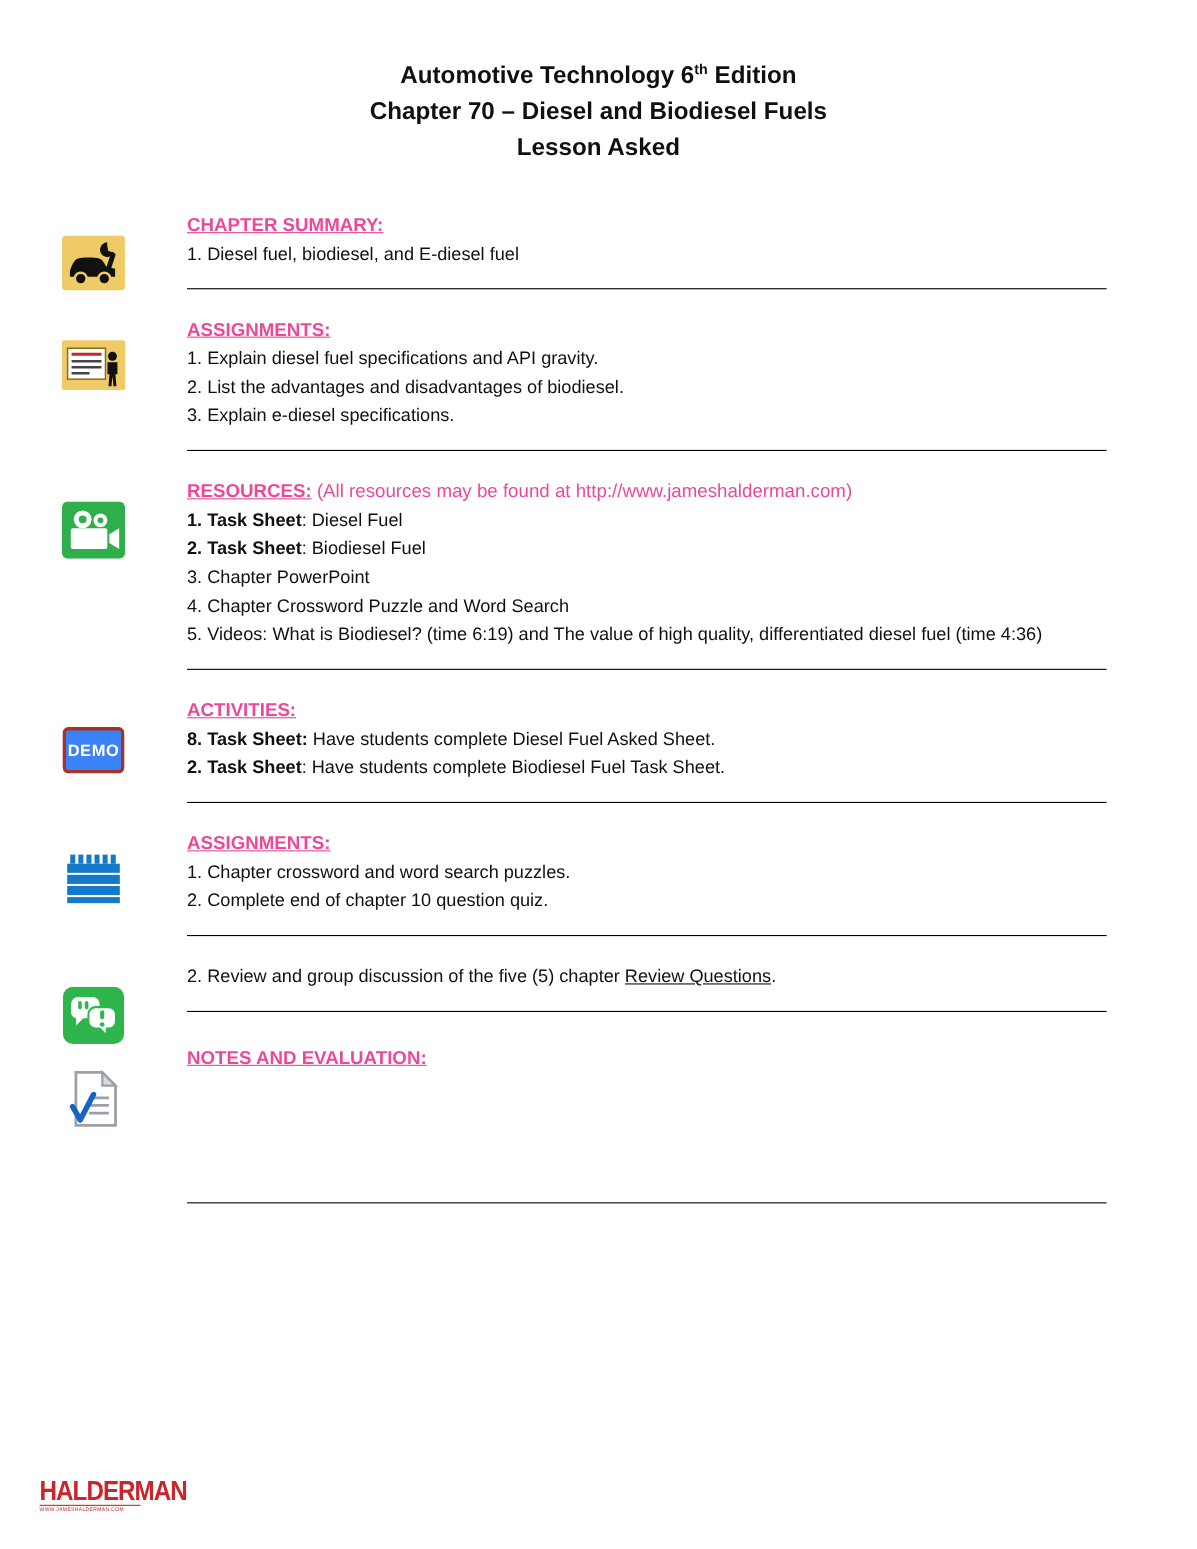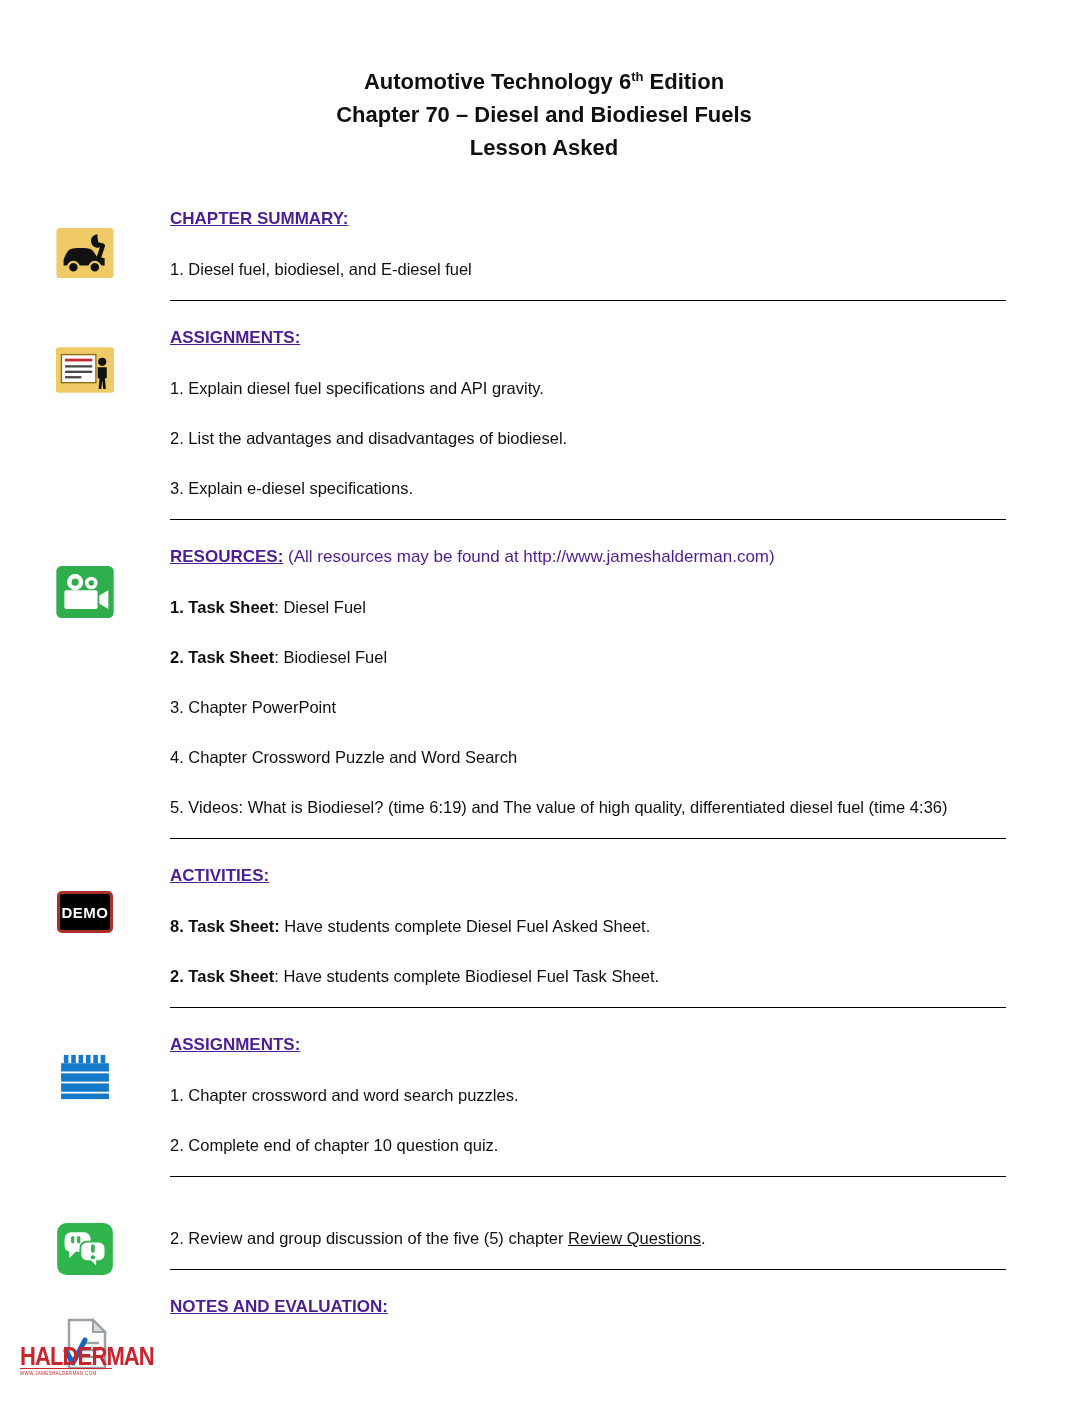--- a/index.html
+++ b/index.html
@@ -2,53 +2,53 @@
 <html><head>
 <meta charset="utf-8">
 <style>
   * { margin:0; padding:0; box-sizing:border-box; }
   html,body { background:#ffffff; }
   body {
     width:1088px; height:1408px; position:relative;
     font-family:"Liberation Sans", sans-serif; color:#101010;
     overflow:hidden;
   }
-  .page { width:1088px; height:986px; position:relative; padding-top:60px; }
+  .page { width:1088px; height:986px; position:relative; padding-top:46px; }
 
   
   .doc-header { text-align:center; font-weight:bold; font-size:22px; line-height:33px; margin-bottom:42px; }
   .doc-header sup { font-size:13px; }
 
   
   .sec { display:flex; align-items:flex-start; }
   .icon-col { flex:0 0 170px; display:flex; justify-content:center; padding-top:22px; }
   .content-col { flex:0 0 880px; }
 
-  h2 { font-size:17px; font-weight:bold; line-height:26px; color:#4c1d95; }
+  h2 { font-size:17px; font-weight:bold; line-height:26px; color:#ec4899; }
   h2 .u { text-decoration:underline; }
   .note { font-weight:normal; }
 
-  .item { font-size:16.5px; line-height:26px; white-space:nowrap;margin-top:24px; }
+  .item { font-size:16.5px; line-height:26px; white-space:nowrap; }
   .item .b { font-weight:bold; }
   .item .ul { text-decoration:underline; }
 
   hr.divider { border:none; border-top:1.5px solid #000; width:836px; margin-top:18px; margin-bottom:24px; }
   .sec-notes hr.divider { margin-top:118px; }
 
   
   .icon { display:block; }
   .icon-demo {
     width:56px; height:42px; margin-top:6px;
-    background:#000000; border:3px solid #a93226; border-radius:5px;
+    background:#3b82f6; border:3px solid #a93226; border-radius:5px;
     color:#ffffff; font-weight:bold; font-size:15px; letter-spacing:.5px;
     display:flex; align-items:center; justify-content:center;
   }
 
   
-  .logo { position:absolute; left:20px; top:1344px; color:#c9252c; }
+  .logo { position:absolute; left:36px; top:1344px; color:#c9252c; }
   .logo-text {
     font-size:25px; font-weight:bold; letter-spacing:-1px; line-height:24px;
     transform:scaleX(0.88); transform-origin:left center;
   }
   .logo-sub {
     font-size:5px; letter-spacing:.4px; color:#c9252c;
     border-top:1.5px solid #c9252c; width:102px; padding-top:1px;
     transform:scaleX(0.9); transform-origin:left center;
   }
 </style>

